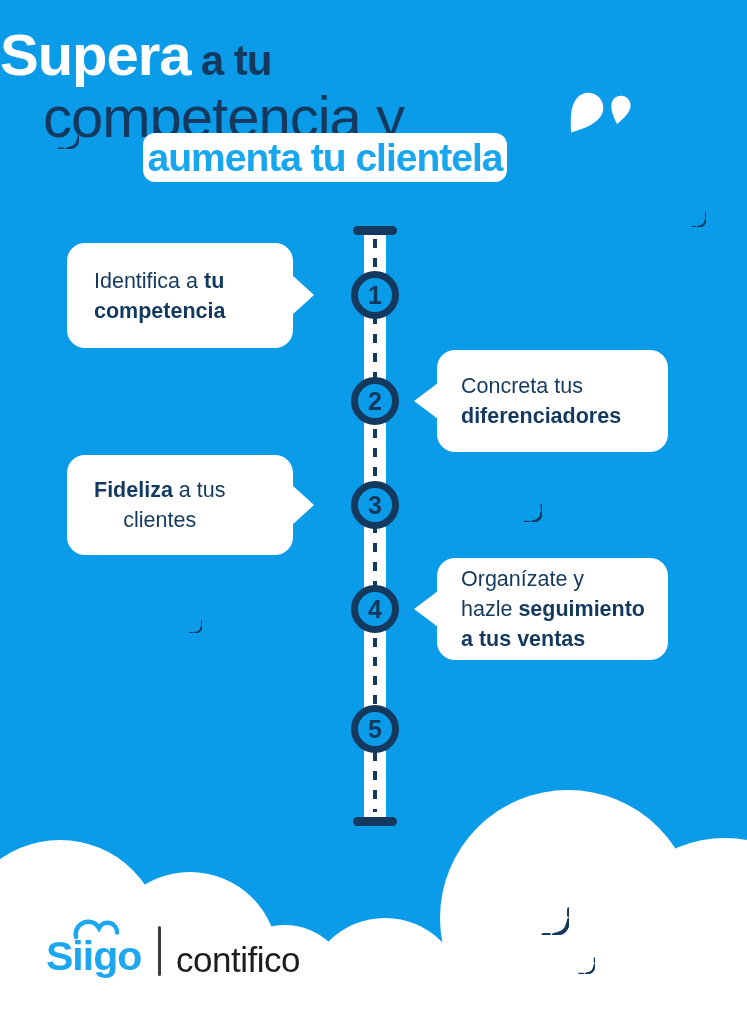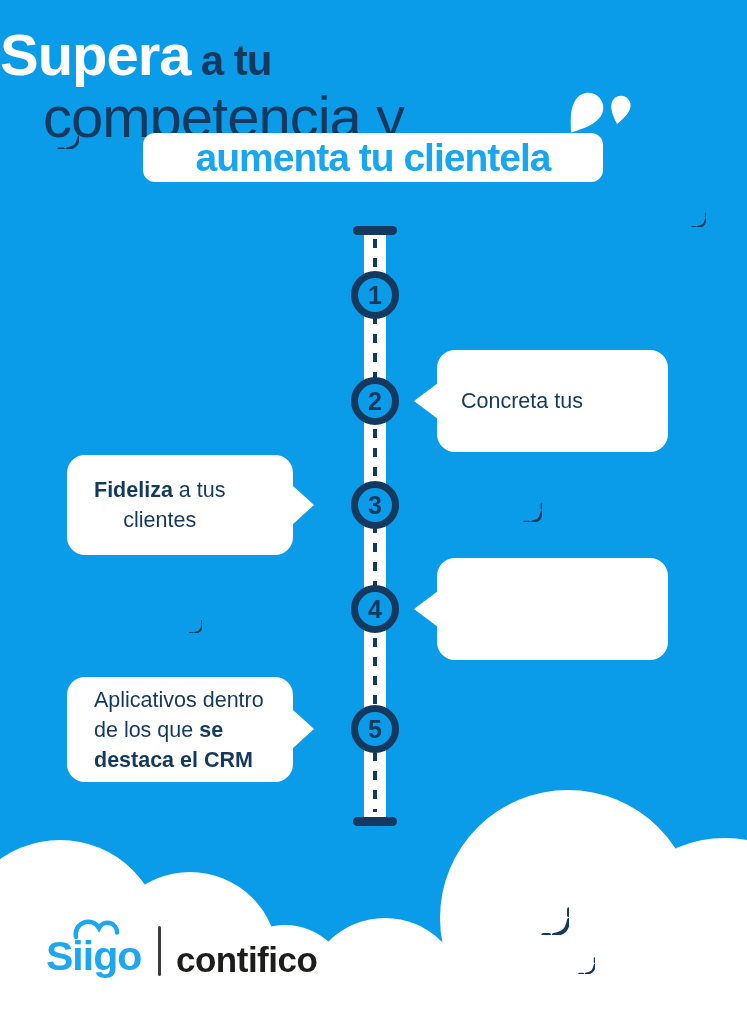--- a/index.html
+++ b/index.html
@@ -15,21 +15,21 @@
     position:relative;width:747px;height:1024px;overflow:hidden;
     background:var(--blue);
     font-family:"Liberation Sans",sans-serif;
   }
   
   .title{position:absolute;top:26px;left:0;width:100%;text-align:left;z-index:3;}
   .title .big{font-size:58px;font-weight:800;color:#fff;letter-spacing:-1px;line-height:1.0;}
   .title .small{font-size:42px;font-weight:800;color:var(--navy);letter-spacing:-1px;margin-left:10px;}
   .title .line2{display:block;font-size:58px;font-weight:400;color:var(--navy);letter-spacing:-1px;line-height:1.0;margin-top:3px;margin-left:43px;}
   .highlight-box{
-    position:absolute;left:143px;top:133px;width:460px;height:49px;
+    position:absolute;left:143px;top:133px;width:364px;height:49px;
     background:#fff;border-radius:12px;display:flex;align-items:center;justify-content:center;z-index:3;
   }
   .highlight-box span{font-size:39px;font-weight:800;color:var(--hl);letter-spacing:-1px;}
   .droplets{position:absolute;left:558px;top:80px;z-index:4;}
   
   .road{position:absolute;left:364px;top:233px;width:22px;height:585px;background:#fff;z-index:1;}
   .road::after{
     content:"";position:absolute;left:calc(50% - 2px);top:6px;bottom:6px;width:4px;
     background:repeating-linear-gradient(180deg,var(--navy) 0 9px,transparent 9px 19px);
   }
@@ -54,21 +54,21 @@
     border:7px solid var(--navy);background:var(--blue);z-index:4;
     display:flex;align-items:center;justify-content:center;
   }
   .circle span{font-size:25px;font-weight:800;color:var(--navy);line-height:1;}
   
   .sparkle{position:absolute;z-index:5;}
   .cloud{position:absolute;left:0;bottom:0;z-index:2;}
   
   .footer{position:absolute;left:46px;top:916px;height:64px;display:flex;align-items:flex-end;z-index:6;}
   .logo-divider{width:3px;height:50px;background:#3c3c3c;border-radius:2px;margin:0 15px 4px 10px;}
-  .brand2{font-size:35px;font-weight:700;color:var(--logo-dark);letter-spacing:-0.5px;}
+  .brand2{font-size:35px;font-weight:400;color:var(--logo-dark);letter-spacing:-0.5px;}
   .hidden-defs{position:absolute;width:0;height:0;overflow:hidden;}
 </style>
 </head>
 <body>
 
 <svg class="hidden-defs" aria-hidden="true">
   <defs>
     <symbol id="sym-sparkle" viewBox="-24 -24 48 48">
       <path d="M0 -13 C2 -4, 4 -2, 13 0 C4 2, 2 4, 0 13 C-2 4, -4 2, -13 0 C-4 -2, -2 -4, 0 -13 Z" fill="none" stroke="#14395E" stroke-width="3.4" stroke-linejoin="round"></path>
       <g stroke="#14395E" stroke-width="3.4" stroke-linecap="round">
@@ -115,50 +115,52 @@
 
   <div class="footer">
     <svg width="102" height="64" viewBox="0 0 102 64">
       <text x="0" y="54" font-family="Liberation Sans, sans-serif" font-size="41" font-weight="800" fill="#1CA7F0" letter-spacing="-1">Siigo</text>
       <path d="M30 21 a12.5 12.5 0 0 1 23 -9 a9.5 9.5 0 0 1 18 4.5" fill="#FFFFFF" stroke="#1CA7F0" stroke-width="4.5" stroke-linecap="round"></path>
     </svg>
     <div class="logo-divider"></div>
     <span class="brand2">contifico</span>
   </div>
 
+<div class="card left" style="top: 243px; height: 105px;">
+      <p class="card-text"><span>Identifica a </span><span class="b">tu
+competencia</span></p>
+      <div class="arrow left" style="top: 32px;"></div>
+    </div>
     <div class="circle" style="top: 271px;">
       <span>1</span>
     </div>
     <div class="card right" style="top: 350px; height: 102px;">
       <p class="card-text"><span>Concreta tus
-</span></p>
+</span><span class="b">diferenciadores</span></p>
       <div class="arrow right" style="top: 33px;"></div>
     </div>
     <div class="circle" style="top: 377px;">
       <span>2</span>
     </div>
     <div class="card left" style="top: 455px; height: 100px; text-align: center;">
       <p class="card-text"><span class="b">Fideliza</span><span> a tus
 clientes</span></p>
       <div class="arrow left" style="top: 30px;"></div>
     </div>
     <div class="circle" style="top: 481px;">
       <span>3</span>
     </div>
     <div class="card right" style="top: 558px; height: 102px;">
+      <p class="card-text"><span>Organízate y
+hazle </span><span class="b">seguimiento
+a tus ventas</span></p>
       <div class="arrow right" style="top: 33px;"></div>
     </div>
     <div class="circle" style="top: 585px;">
       <span>4</span>
-    </div>
-    <div class="card left" style="top: 677px; height: 105px;">
-      <p class="card-text"><span>Aplicativos dentro
-de los que </span><span class="b">se
-destaca el CRM</span></p>
-      <div class="arrow left" style="top: 32px;"></div>
     </div>
     <div class="circle" style="top: 705px;">
       <span>5</span>
     </div>
     <svg class="sparkle" viewBox="-24 -24 48 48" style="left: 35px; top: 105px; width: 44px; height: 44px;">
       <use href="#sym-sparkle"></use>
     </svg>
     <svg class="sparkle" viewBox="-24 -24 48 48" style="left: 676px; top: 197px; width: 30px; height: 30px;">
       <use href="#sym-sparkle"></use>
     </svg>

